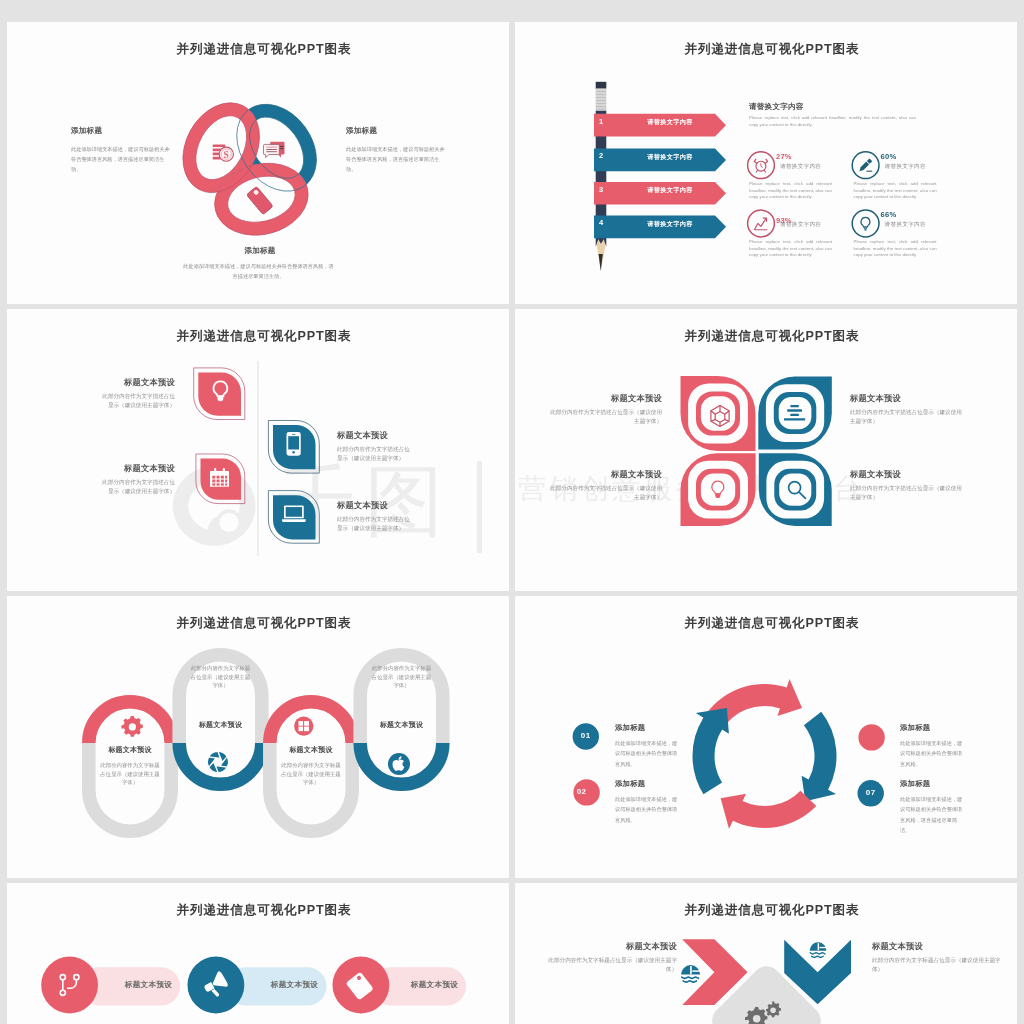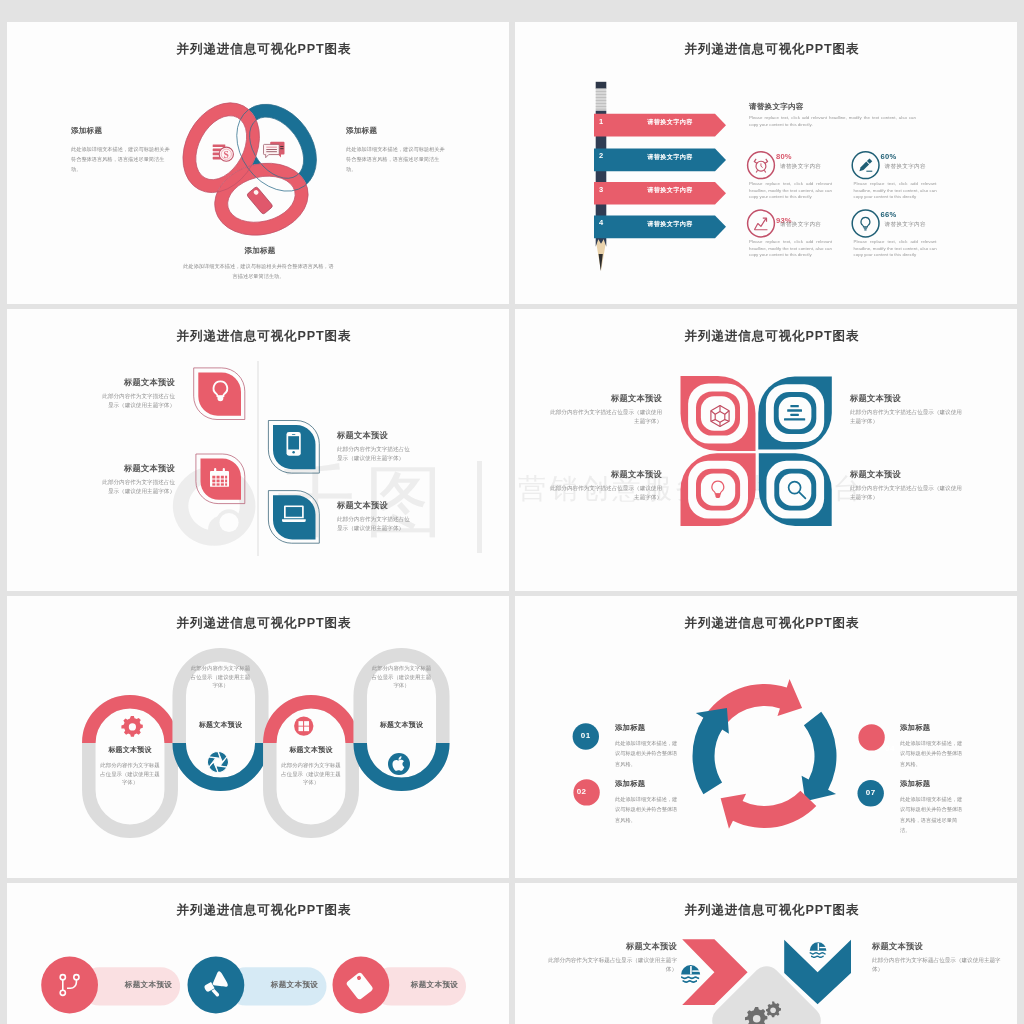--- a/index.html
+++ b/index.html
@@ -177,21 +177,21 @@
 
       <g transform="translate(341,193.8) scale(0.62)" fill="none" stroke="#1f5f75" stroke-width="1.9">
         <path d="M12,2.5 a7.2,7.2 0 0 1 4.4,12.9 c-0.9,0.8 -1.3,1.5 -1.3,2.6 h-6.2 c0,-1.1 -0.4,-1.8 -1.3,-2.6 A7.2,7.2 0 0 1 12,2.5 z"></path>
         <path d="M9.3,20 h5.4 M10.2,22.6 h3.6"></path>
       </g>
     </svg>
 
     <div class="tt h3" style="left:232px;top:80px;width:180px;text-align:left">请替换文字内容</div>
     <div class="tt en" style="left:232px;top:93px;width:167px;text-align:justify">Please replace text, click add relevant headline, modify the text content, also can copy your content to this directly.</div>
 
-    <div class="tt pct" style="left:259px;top:130px;color:#d8566a">80%</div>
+    <div class="tt pct" style="left:259px;top:130px;color:#d8566a">27%</div>
     <div class="tt sl" style="left:263px;top:141px;">请替换文字内容</div>
     <div class="tt en" style="left:232px;top:159px;width:83px;text-align:justify">Please replace text, click add relevant headline, modify the text content, also can copy your content to this directly</div>
 
     <div class="tt pct" style="left:363.6px;top:130px;color:#1f5f75">60%</div>
     <div class="tt sl" style="left:367.6px;top:141px;">请替换文字内容</div>
     <div class="tt en" style="left:336.6px;top:159px;width:83px;text-align:justify">Please replace text, click add relevant headline, modify the text content, also can copy your content to this directly</div>
 
     <div class="tt pct" style="left:259px;top:194px;color:#d8566a">93%</div>
     <div class="tt sl" style="left:263px;top:199.3px;">请替换文字内容</div>
     <div class="tt en" style="left:232px;top:217.3px;width:83px;text-align:justify">Please replace text, click add relevant headline, modify the text content, also can copy your content to this directly</div>

